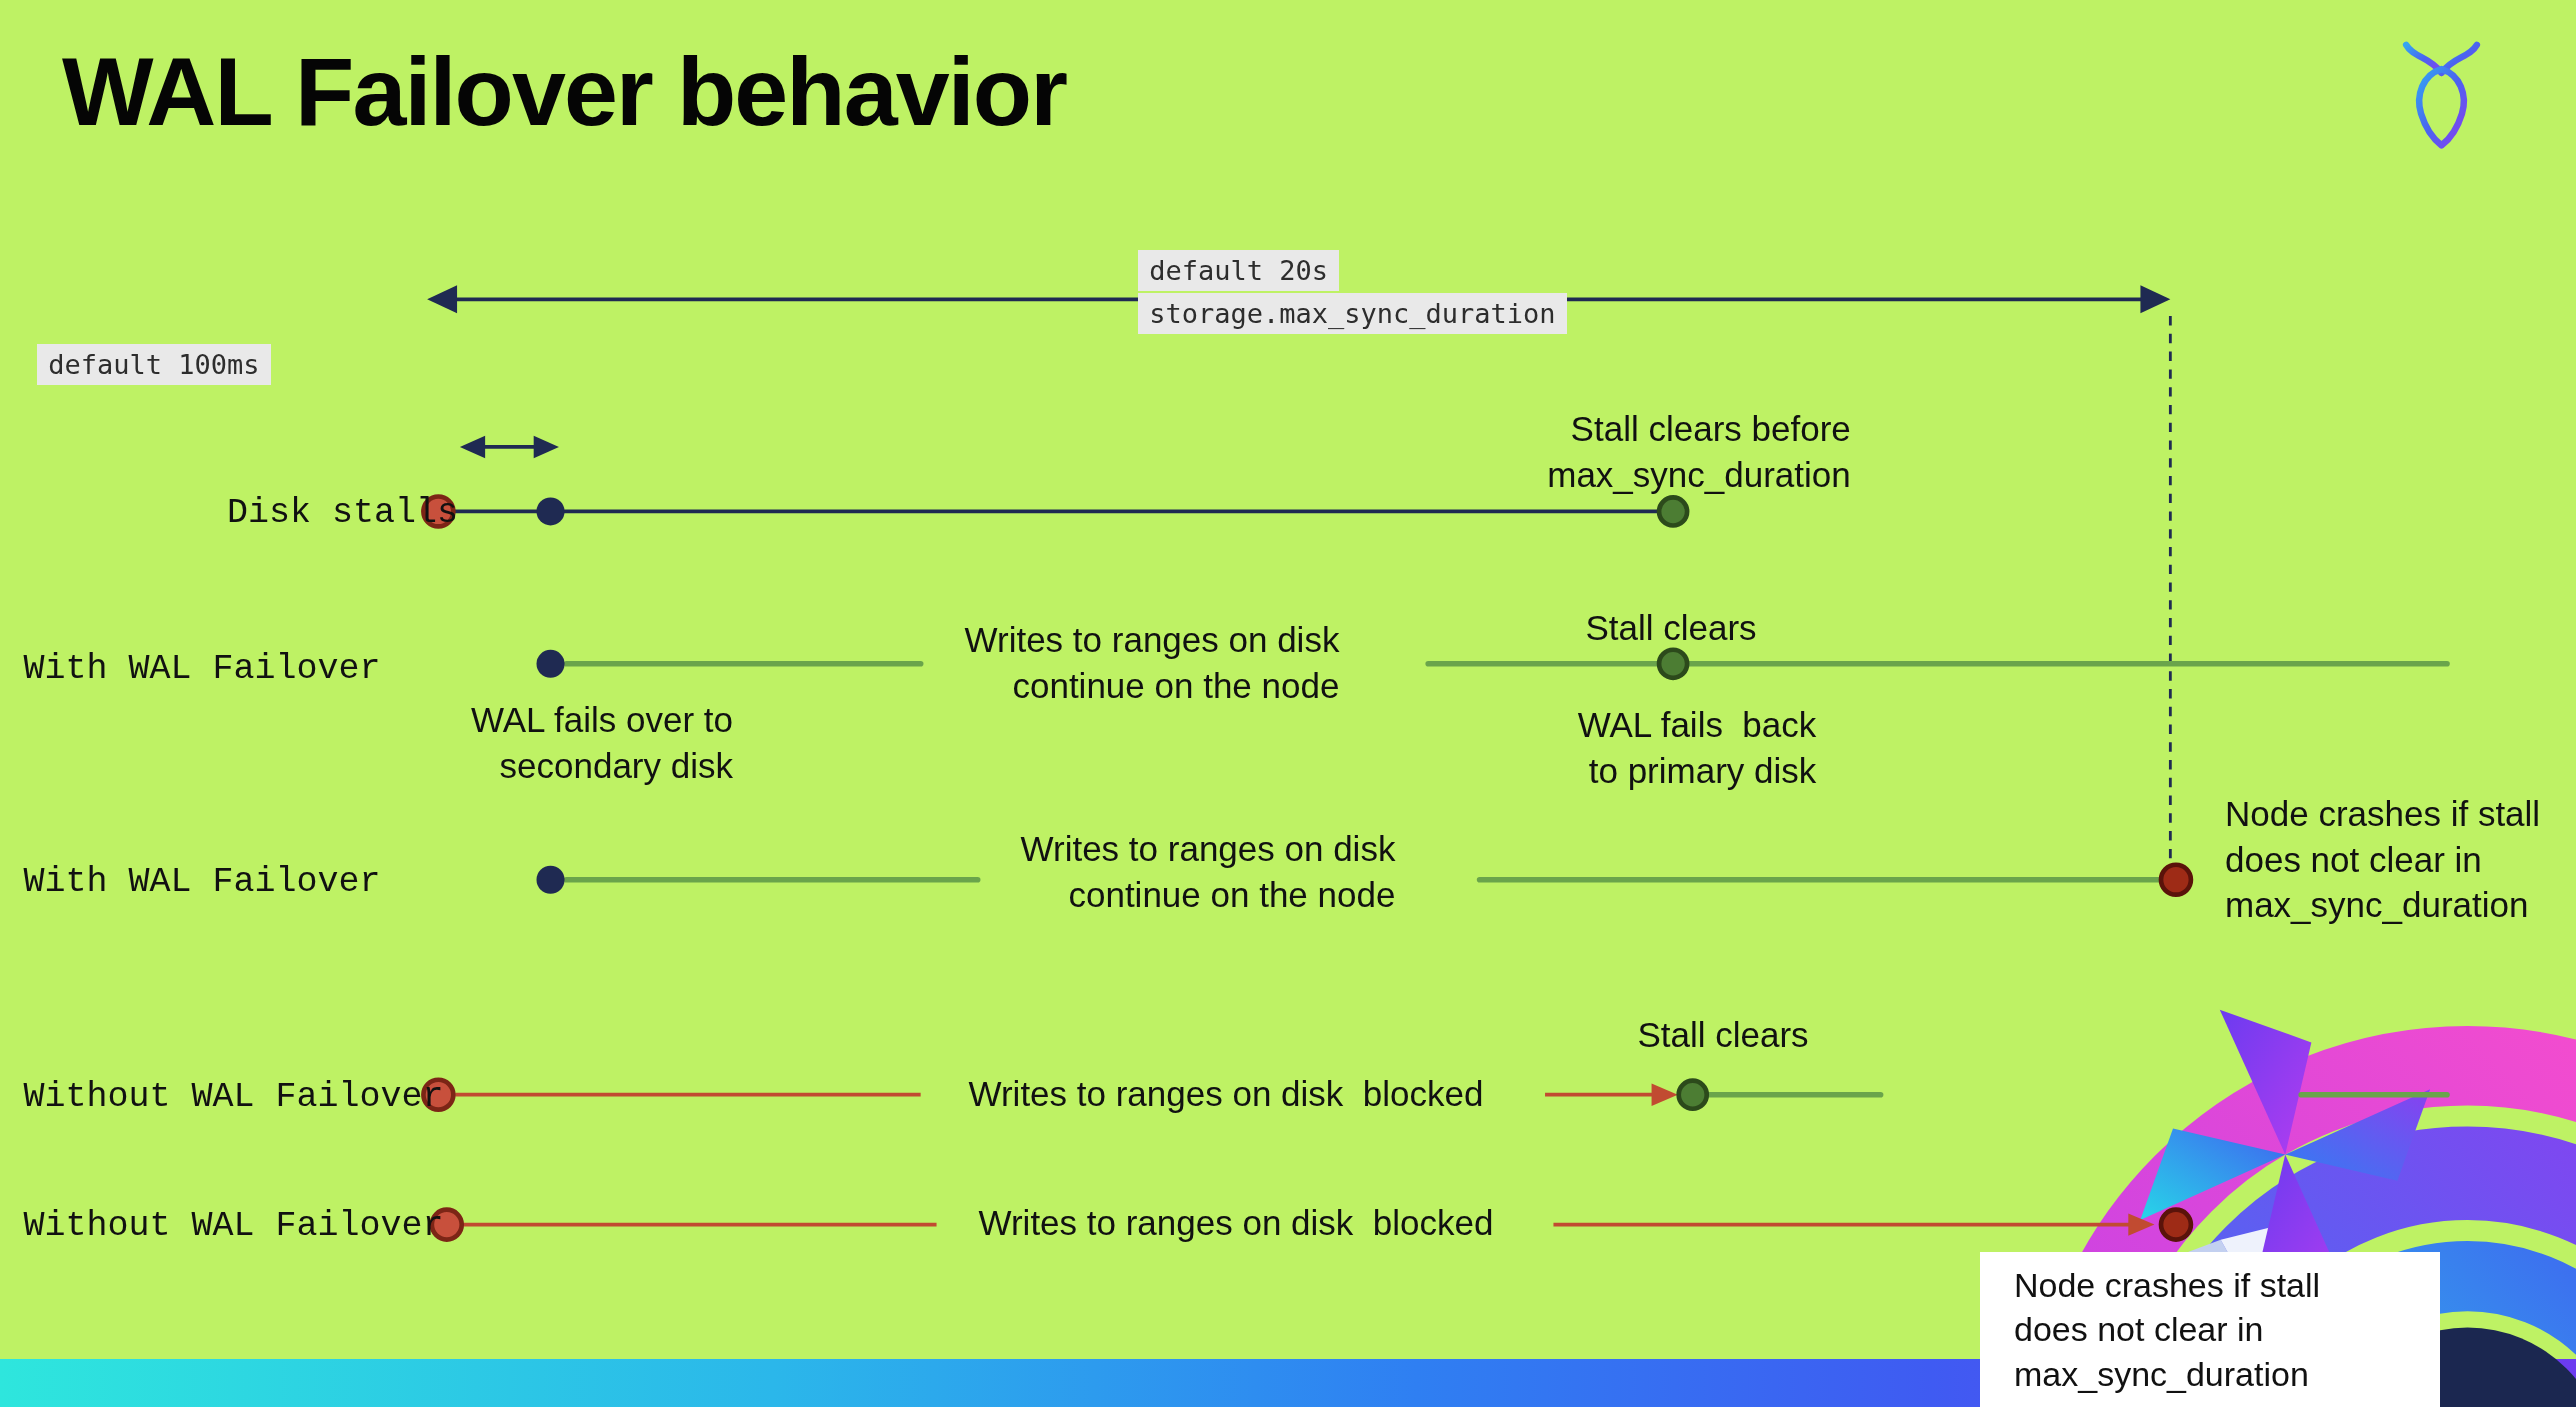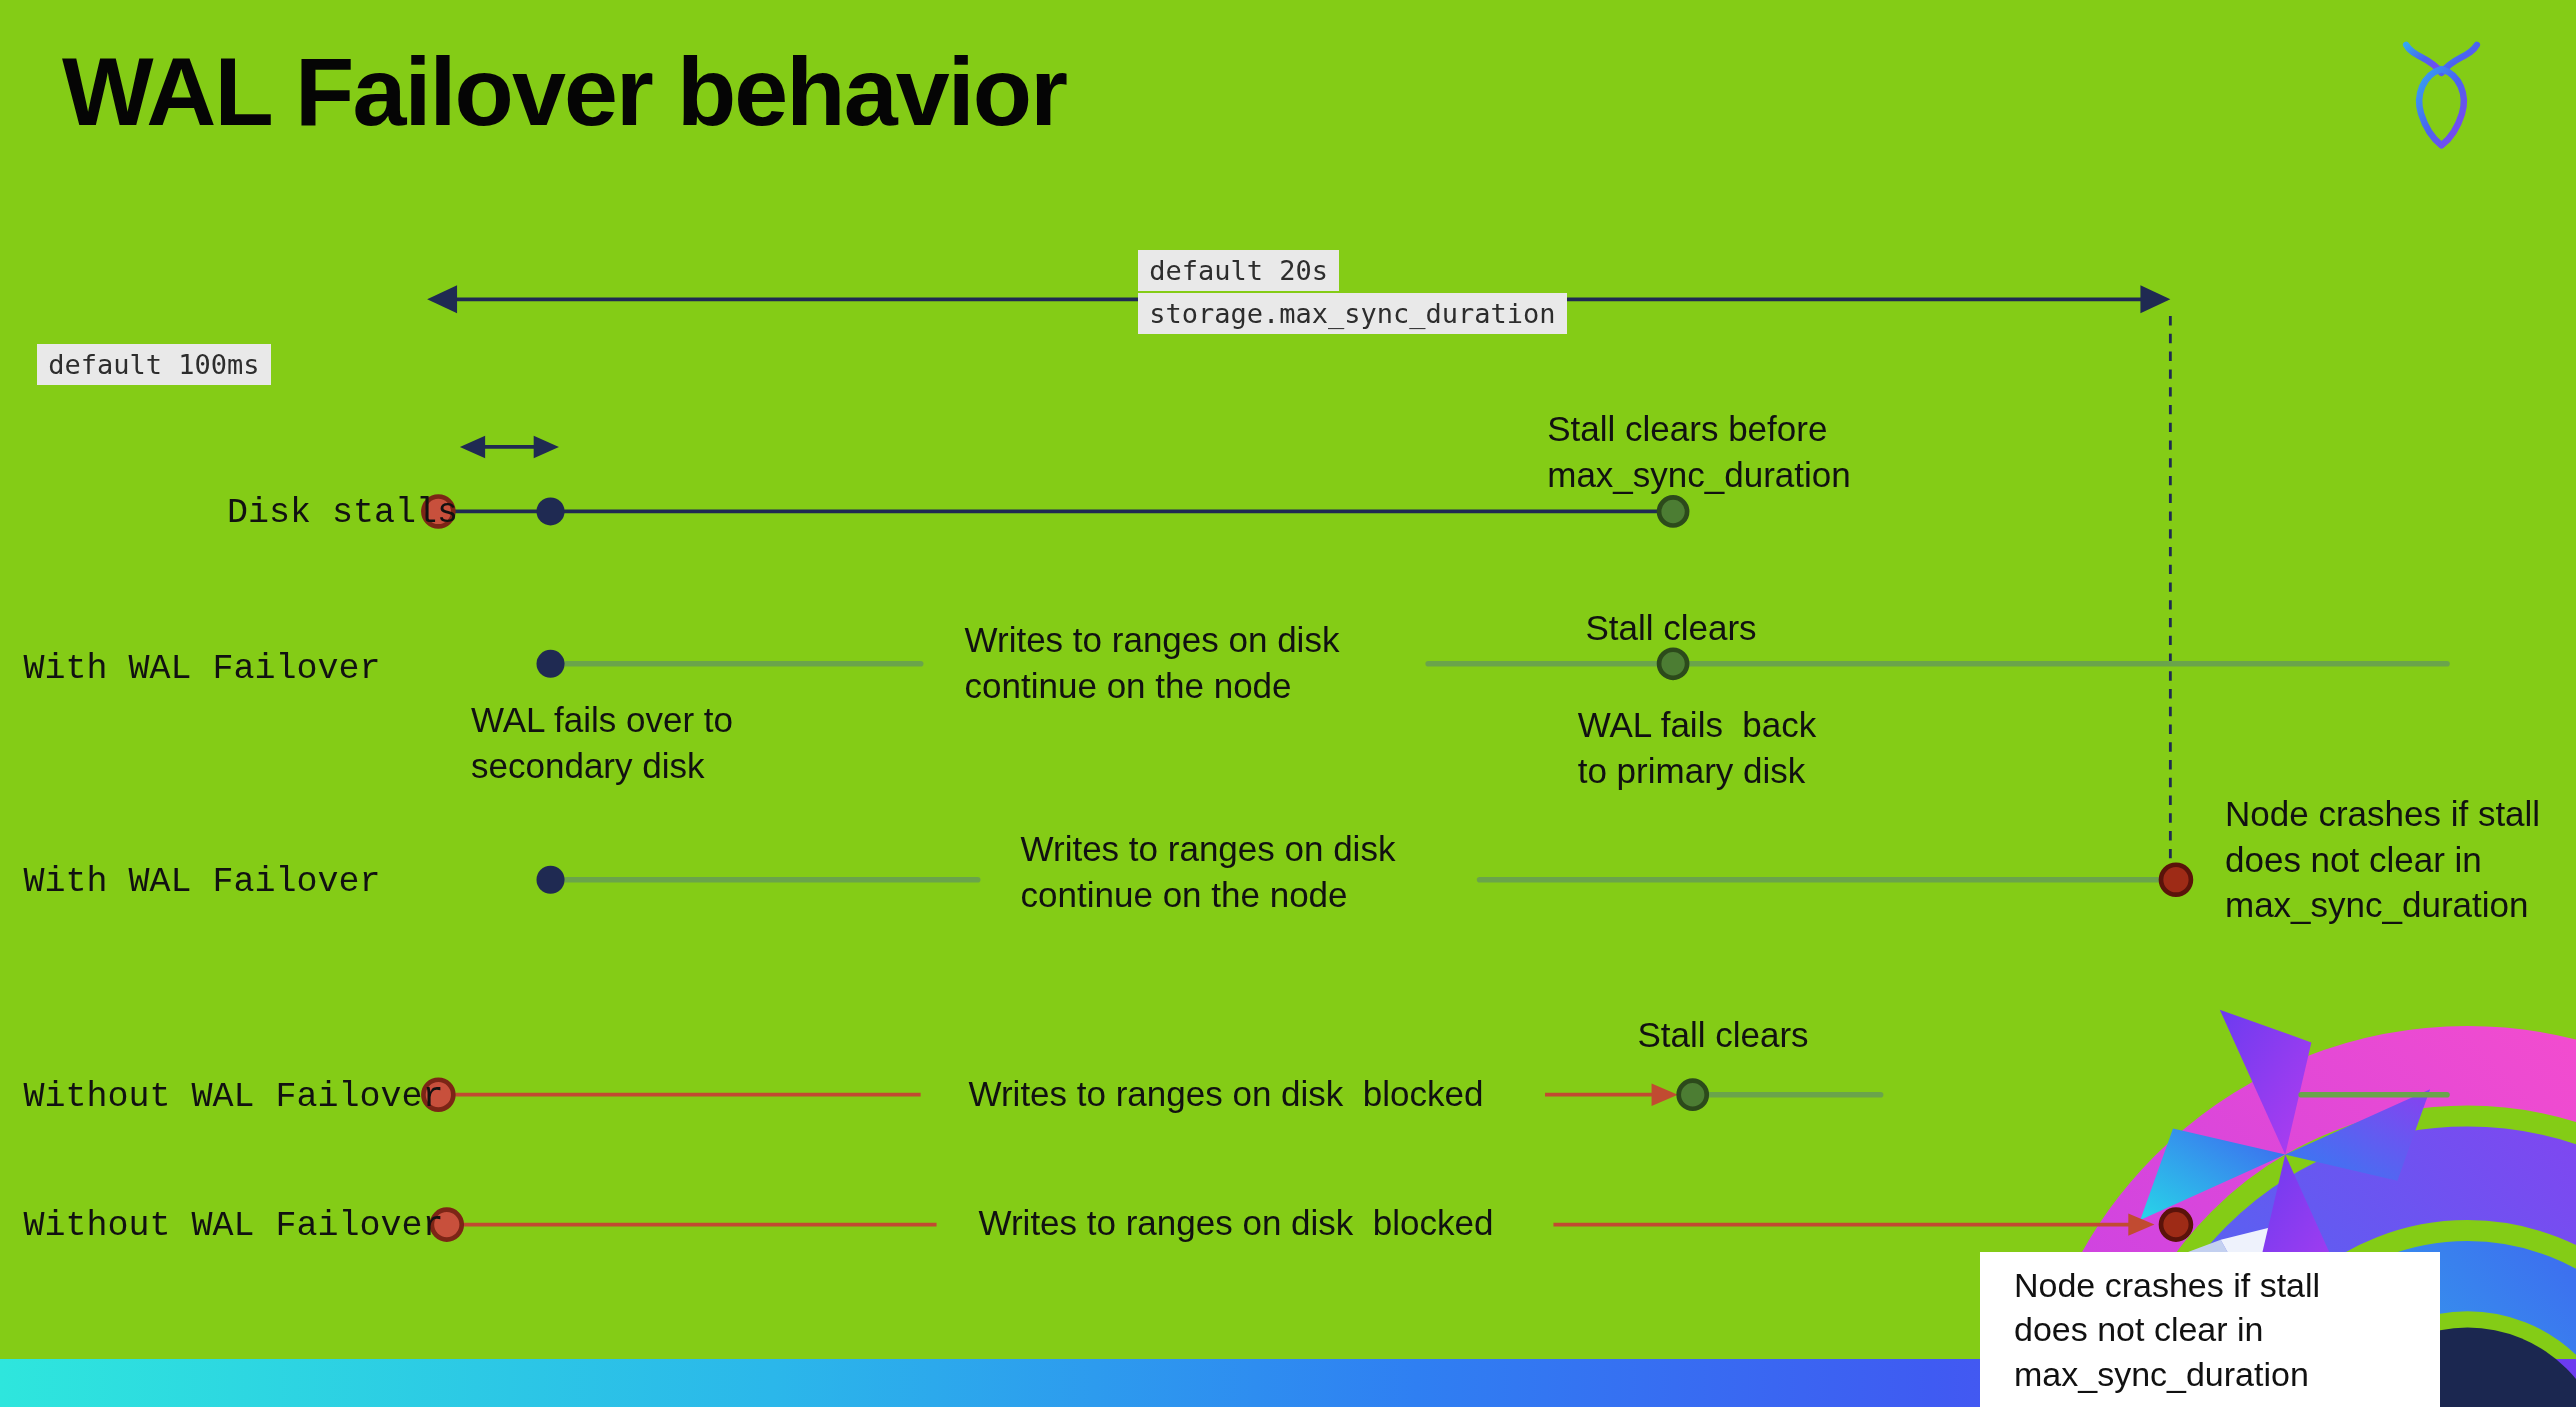--- a/index.html
+++ b/index.html
@@ -1,32 +1,32 @@
 <!DOCTYPE html>
 <html style="--navy: #1f2a52; --green-line: #6aa44b; --green-dot: #4c7d33; --red-line: #c14b31; --red-dot: #c8503c; --dark-red-dot: #9e2b16; --code-bg: #e9e9e9; --bar-start: #2ee6dd; --bar-end: #6c3bf0;font-size:15px"><head>
 <meta charset="utf-8">
 <style>
   * { margin:0; padding:0; box-sizing:border-box; }
   html,body { background:#ffffff; }
   .slide {
     position:relative; width:2576px; height:1408px; overflow:hidden;
-    background:#84cc16; font-family:"Liberation Sans", sans-serif; color:#101010;
+    background:#bef264; font-family:"Liberation Sans", sans-serif; color:#101010;
   }
   .abs { position:absolute; }
 
   .title {
     left:62px; top:36px; font-size:97px; font-weight:bold; letter-spacing:-1.9px; color:#050505;
     white-space:nowrap;
   }
 
   .row-label { font-size:35px; color:#111; transform:translateY(-50%); white-space:nowrap;font-family:Liberation Mono, monospace; }
 
   .txt {
     font-size:35px; line-height:1.3; color:#111;
-    white-space:pre-wrap; text-align:left; transform:translate(-50%,-50%);
+    white-space:pre-wrap; text-align:right; transform:translate(-50%,-50%);
   }
   .txt.left { transform:none; text-align:left; }
 
   .code-label .code-line {
     display:table;
     background: var(--code-bg, #e9e9e9);
     color:#2d2d2d;
     font-family:"DejaVu Sans Mono","Liberation Mono",monospace;
     font-size:27px; line-height:1.25;
     padding:3.7px 11.2px; margin-bottom:2px;

